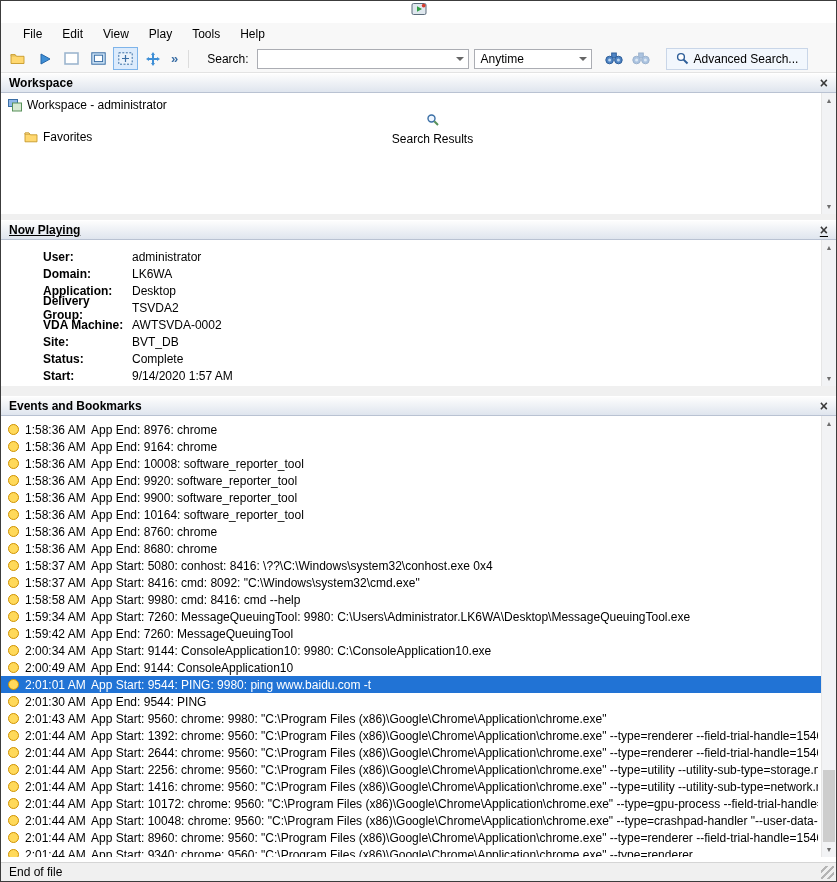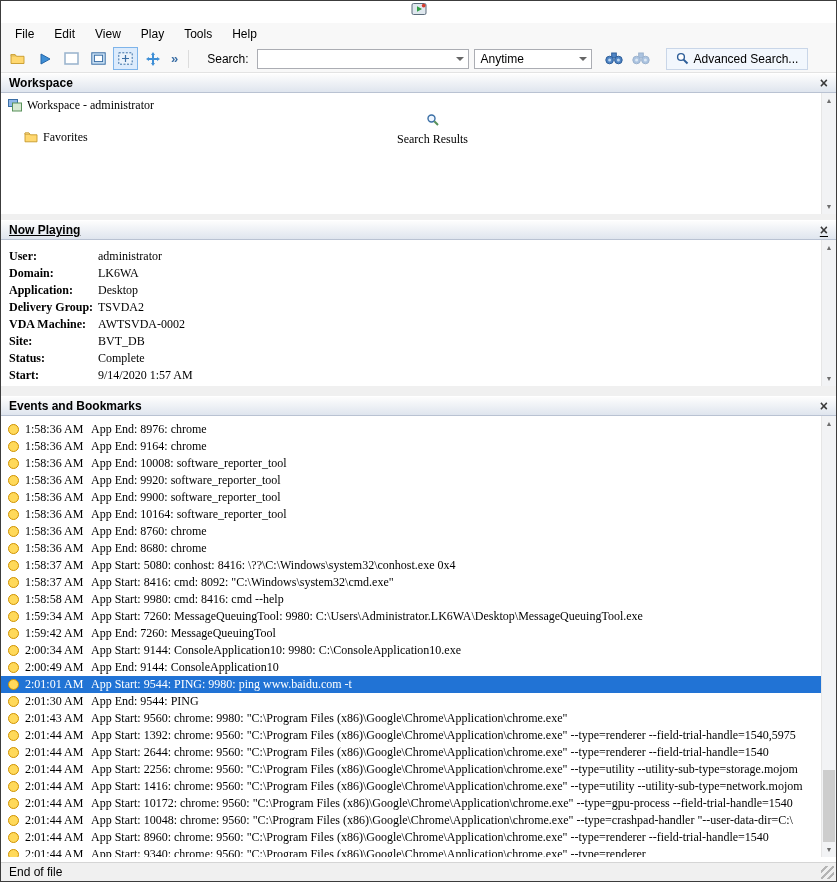--- a/index.html
+++ b/index.html
@@ -3,21 +3,21 @@
 <meta charset="utf-8">
 <style>
   *{margin:0;padding:0;box-sizing:border-box;}
   html,body{width:837px;height:882px;}
   body{position:relative;overflow:hidden;background:#fff;color:#000;
        font-family:"Liberation Sans",sans-serif;font-size:12px;border:1px solid #3c3c3c;}
 
   .titlebar{position:absolute;left:0;top:0;right:0;height:22px;background:#fff;
             display:flex;align-items:center;gap:6px;padding:0 5px;flex-direction:column;}
   .menubar{position:absolute;left:0;top:22px;right:0;height:22px;background:#f8f8f8;
-           display:flex;align-items:center;padding-left:4px;}
+           display:flex;align-items:center;padding-left:12px;}
   .menu-item{padding:3px 10px;cursor:default;}
   .toolbar{position:absolute;left:0;top:44px;right:0;height:28px;background:#f8f8f8;
            border-bottom:1px solid #e3e3e3;display:flex;align-items:center;padding:0 4px;gap:2px;}
   .tool-btn{width:25px;height:23px;display:flex;align-items:center;justify-content:center;
             border:1px solid transparent;flex:0 0 auto;}
   .tool-btn.active{background:#dcebfc;border-color:#7eb4ea;}
   .tool-btn.dim{opacity:.45;}
   .tsep{width:1px;height:18px;background:#dcdcdc;margin:0 4px;flex:0 0 auto;}
   .chevrons{color:#3a6ea5;font-weight:bold;font-size:13px;padding:0 4px;}
   .search-label{margin-left:12px;margin-right:6px;}
@@ -30,42 +30,42 @@
               display:flex;align-items:center;padding-left:6px;}
   .time-combo .combo-value{flex:1;}
   .adv-btn{margin-left:10px;height:22px;display:flex;align-items:center;gap:5px;padding:0 9px;
            border:1px solid #c9d6e8;background:#f2f7fd;}
 
   .panel-header{position:absolute;left:0;right:0;height:20px;
                 background:linear-gradient(#fdfdfd,#dfe5ee);
                 border-top:1px solid #fff;border-bottom:1px solid #b9c2d2;
                 display:flex;align-items:center;padding:0 8px;font-weight:bold;}
   .panel-close{margin-left:auto;font-size:14px;font-weight:bold;color:#3a3a3a;line-height:1;cursor:default;}
-  .panel-body{position:absolute;left:0;right:0;background:#fff;overflow:hidden;font-family:Liberation Serif, serif;}
+  .panel-body{position:absolute;left:0;right:0;background:#fff;overflow:hidden;}
   .splitter{position:absolute;left:0;right:0;background:#f0f0f0;}
 
   .ws-header{top:72px;}  .ws-body{top:92px;height:121px;}
   .sp1{top:213px;height:6px;}
   .np-header{top:219px;text-decoration:underline;} .np-body{top:239px;height:146px;}
   .sp2{top:385px;height:10px;}
   .ev-header{top:395px;} .ev-body{top:415px;height:441px;}
 
   .vscroll{position:absolute;top:0;bottom:0;right:0;width:15px;background:#f2f3f5;
            border-left:1px solid #e6e6e6;display:flex;flex-direction:column;}
   .sb-arrow{height:15px;display:flex;align-items:center;justify-content:center;
             font-size:7px;color:#6d6d6d;flex:0 0 auto;}
   .sb-track{flex:1;position:relative;}
   .sb-thumb{position:absolute;left:1px;right:1px;background:#cdcdcd;}
 
   .tree{padding-top:4px;}
   .tree-row{height:16px;display:flex;align-items:center;gap:5px;}
   .tree-icon{width:15px;display:flex;justify-content:center;flex:0 0 auto;}
 
   .np-fields{padding-top:8px;}
-  .np-row{height:17px;display:flex;align-items:center;}
+  .np-row{height:17px;display:flex;align-items:center;margin-left:34px;}
   .np-label{width:97px;padding-left:8px;font-weight:bold;flex:0 0 auto;}
 
   .events-list{padding-top:5px;}
   .event-row{height:17px;display:flex;align-items:center;padding-left:7px;padding-right:18px;
              white-space:nowrap;overflow:hidden;}
   .event-row.selected{background:#2173d5;color:#fff;}
   .event-icon{width:11px;height:11px;flex:0 0 auto;border-radius:50%;background:#ffd95a;
               border:1px solid #cf9200;margin-right:6px;}
   .event-time{flex:0 0 66px;}
   .event-text{overflow:hidden;}

